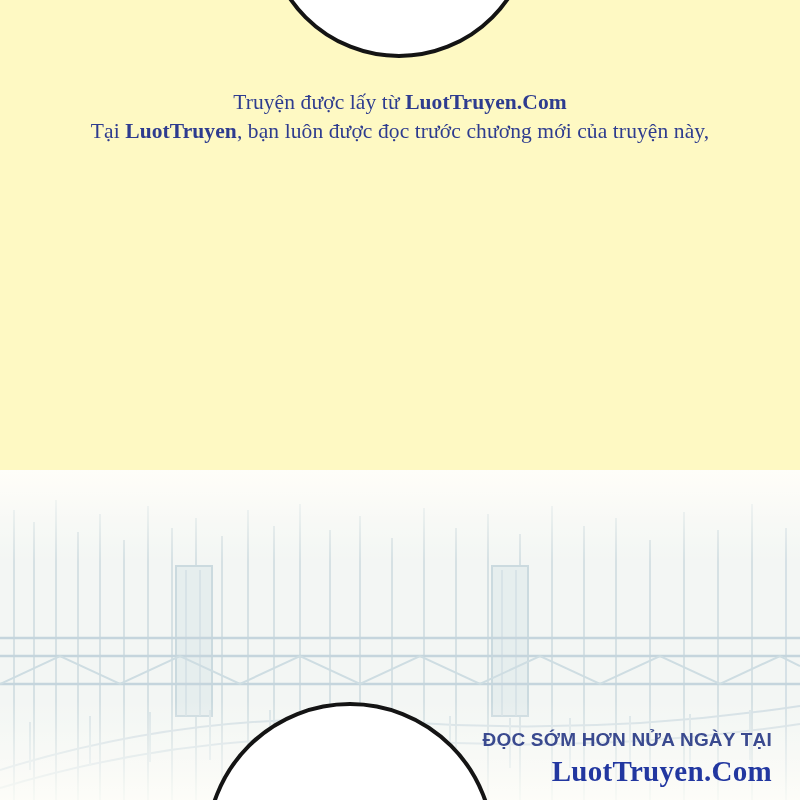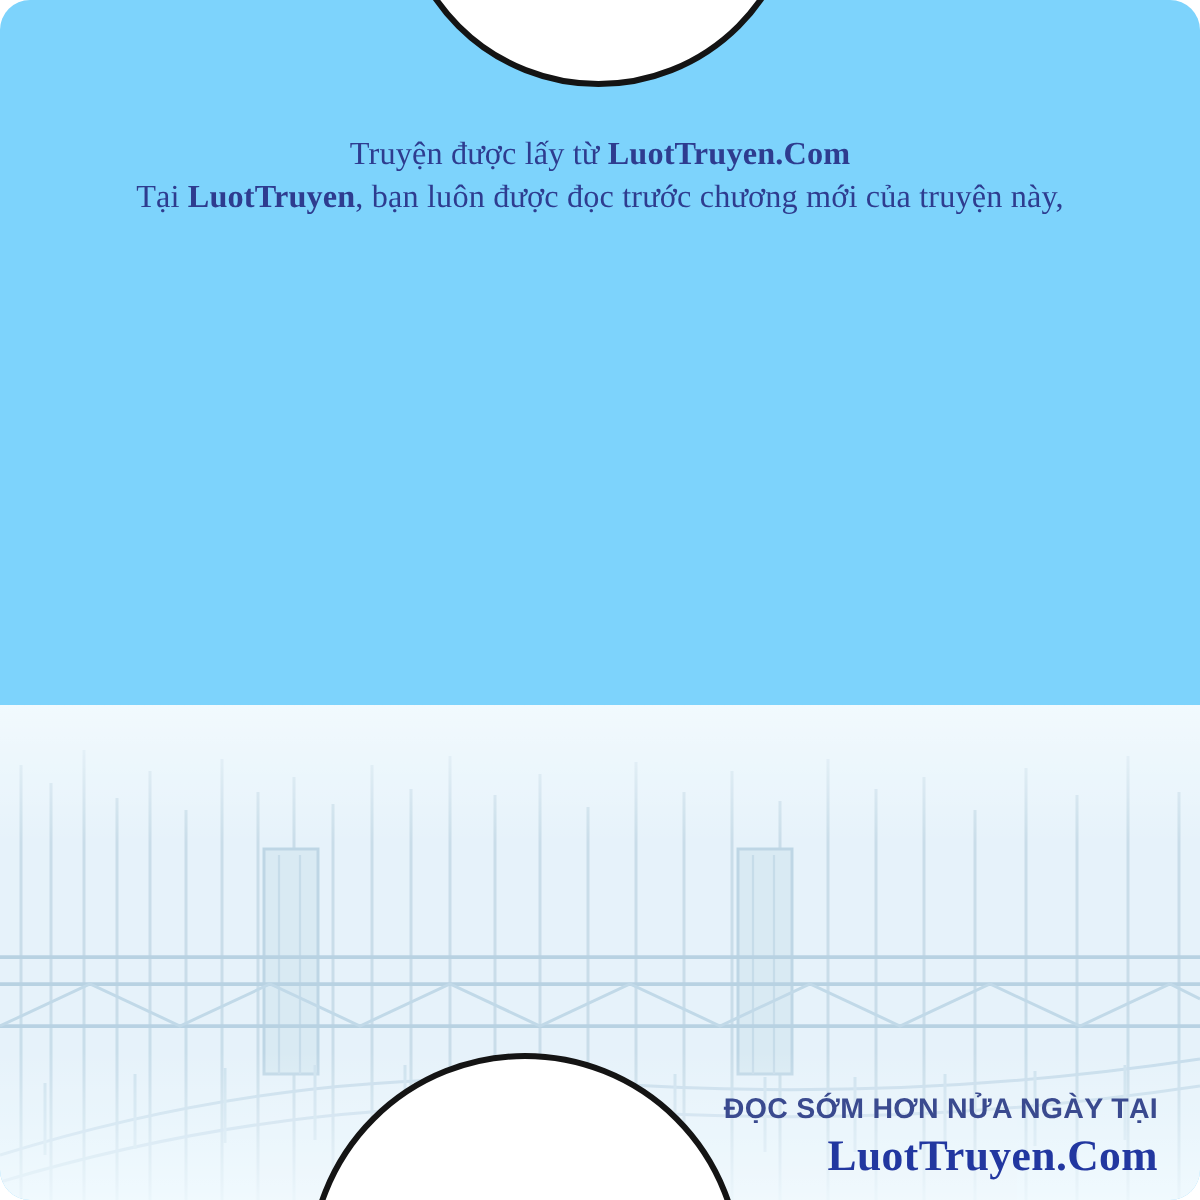--- a/index.html
+++ b/index.html
@@ -12,23 +12,22 @@
     height: 800px;
     overflow: hidden;
     font-family: "Liberation Serif", serif;
     position: relative;
   }
 
   .page {
     position: relative;
     width: 800px;
     height: 800px;
-    background: #7dd3fc;
+    background: #fef9c3;
     overflow: hidden;
-    border-radius: 20px;
   }
 
   
   .top-circle {
     position: absolute;
     left: 265px;
     top: -210px;
     width: 268px;
     height: 268px;
     border: 4px solid #141414;

